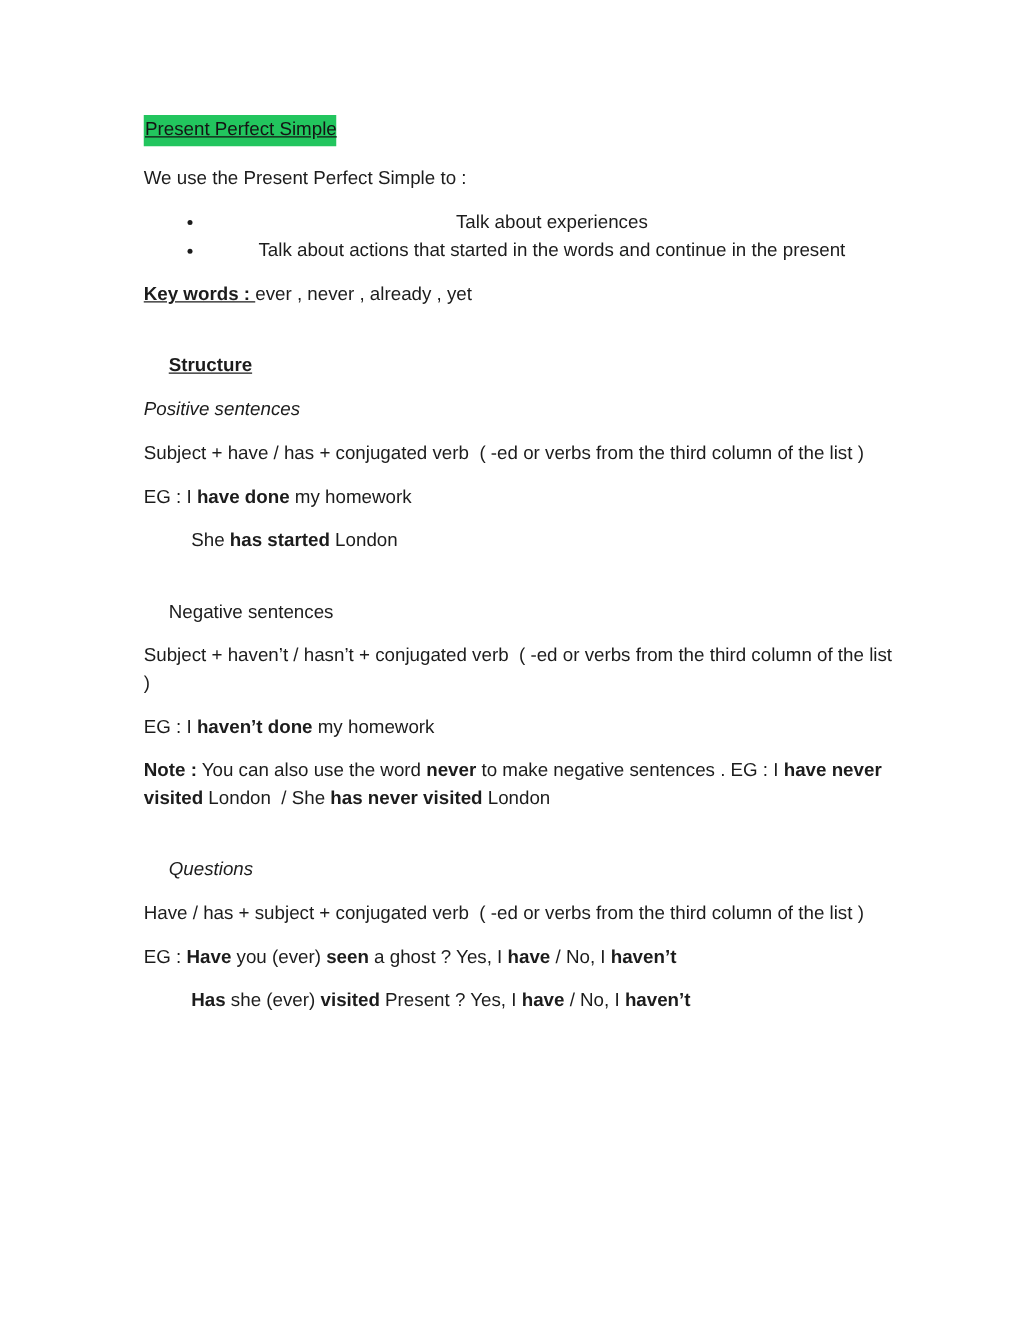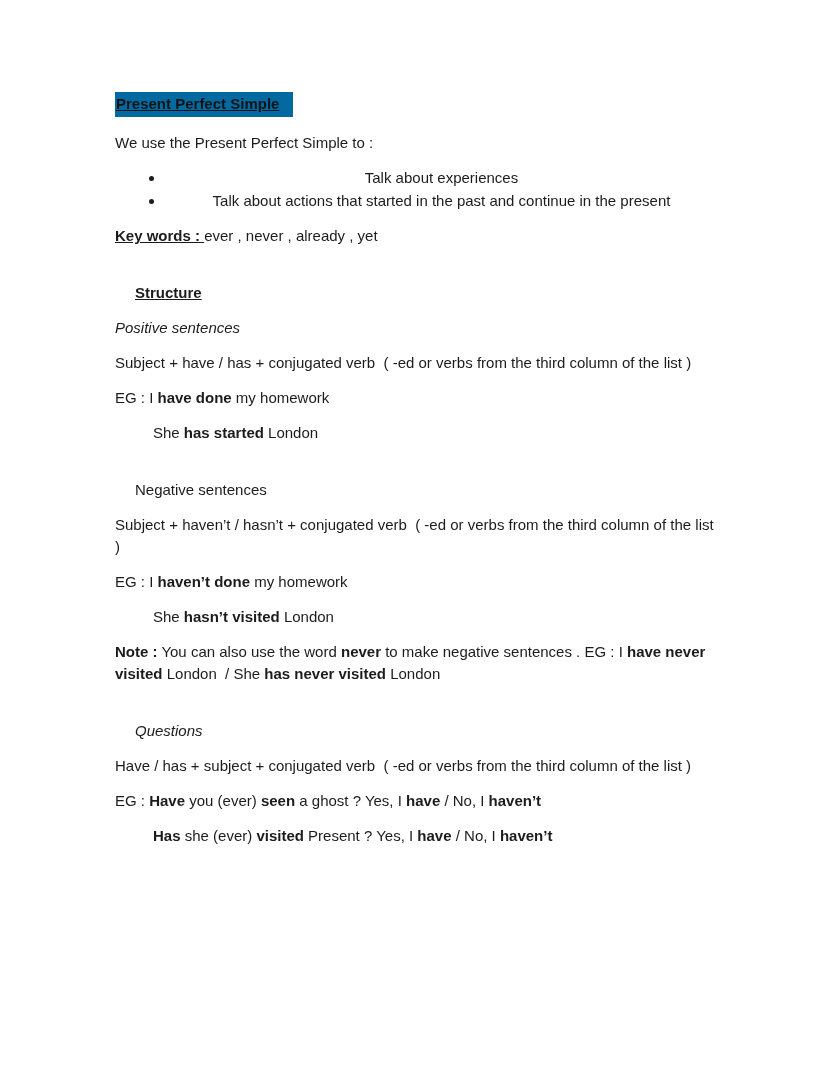--- a/index.html
+++ b/index.html
@@ -27,25 +27,25 @@
     font-size: 15px;
     line-height: 22px;
     margin: 0 0 13px 0;
     white-space: pre-wrap;
   }
   .title-line {
     margin-bottom: 15px;
   }
   .hl-title {
     display: inline-block;
-    background: #0369a1;
+    background: #22c55e;
     color: #141414;
-    font-weight: bold;
+    font-weight: normal;
     text-decoration: underline;
-    padding: 1px 14px 2px 1px;
+    padding: 1px 0 2px 1px;
   }
   ul.bullets {
     margin: 13px 0 13px 0;
     padding-left: 50px;
     font-size: 15px;
     line-height: 22px;
     text-align: center;
   }
   ul.bullets li {
     margin: 0 0 1px 0;
@@ -63,42 +63,41 @@
 
 <div class="page">
   <div class="content">
 
     <p class="para title-line"><span class="hl-title">Present Perfect Simple</span></p>
 
     <p class="para">We use the Present Perfect Simple to :</p>
 
     <ul class="bullets">
       <li>Talk about experiences</li>
-      <li>Talk about actions that started in the past and continue in the present</li>
+      <li>Talk about actions that started in the words and continue in the present</li>
     </ul>
 
     <p class="para"><span class="b u">Key words : </span><span>ever , never , already , yet</span></p>
 
     <p class="para gap-before"><span class="heading">Structure</span></p>
 
     <p class="para i">Positive sentences</p>
 
     <p class="para">Subject + have / has + conjugated verb  ( -ed or verbs from the third column of the list )</p>
 
     <p class="para"><span>EG : I </span><span class="b">have done</span><span> my homework</span></p>
 
     <p class="para indent"><span>She </span><span class="b">has started</span><span> London</span></p>
 
     <p class="para gap-before">Negative sentences</p>
 
     <p class="para">Subject + haven’t / hasn’t + conjugated verb  ( -ed or verbs from the third column of the list )</p>
 
     <p class="para"><span>EG : I </span><span class="b">haven’t done</span><span> my homework</span></p>
 
-    <p class="para indent"><span>She </span><span class="b">hasn’t visited</span><span> London</span></p>
 
     <p class="para"><span class="b">Note :</span><span> You can also use the word </span><span class="b">never</span><span> to make negative sentences . EG : I </span><span class="b">have never visited</span><span> London  / She </span><span class="b">has never visited</span><span> London</span></p>
 
     <p class="para i gap-before">Questions</p>
 
     <p class="para">Have / has + subject + conjugated verb  ( -ed or verbs from the third column of the list )</p>
 
     <p class="para"><span>EG : </span><span class="b">Have</span><span> you (ever) </span><span class="b">seen</span><span> a ghost ? Yes, I </span><span class="b">have</span><span> / No, I </span><span class="b">haven’t</span></p>
 
     <p class="para indent"><span class="b">Has</span><span> she (ever) </span><span class="b">visited</span><span> Present ? Yes, I </span><span class="b">have</span><span> / No, I </span><span class="b">haven’t</span></p>

